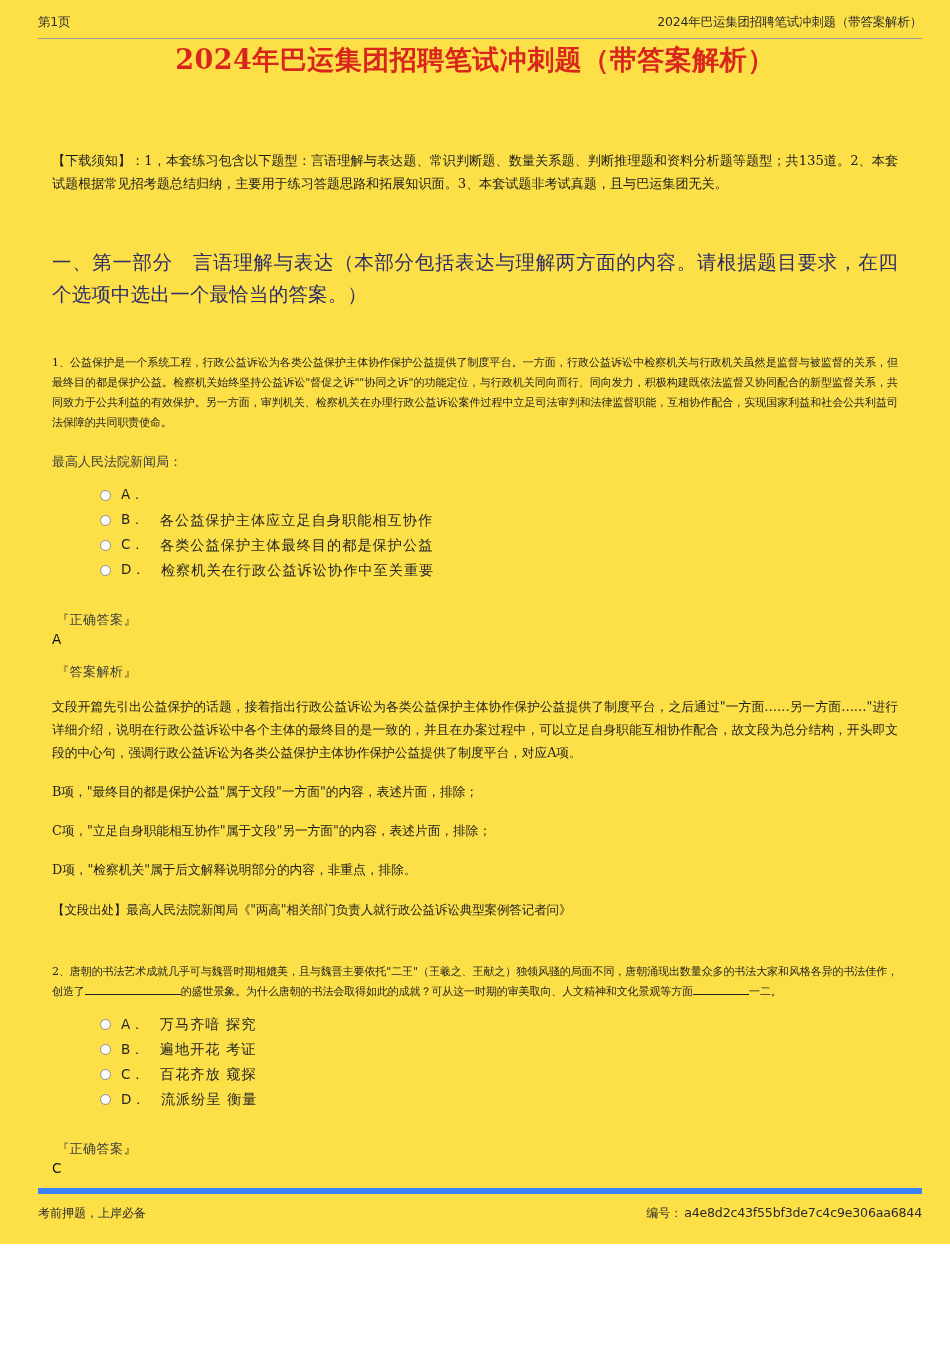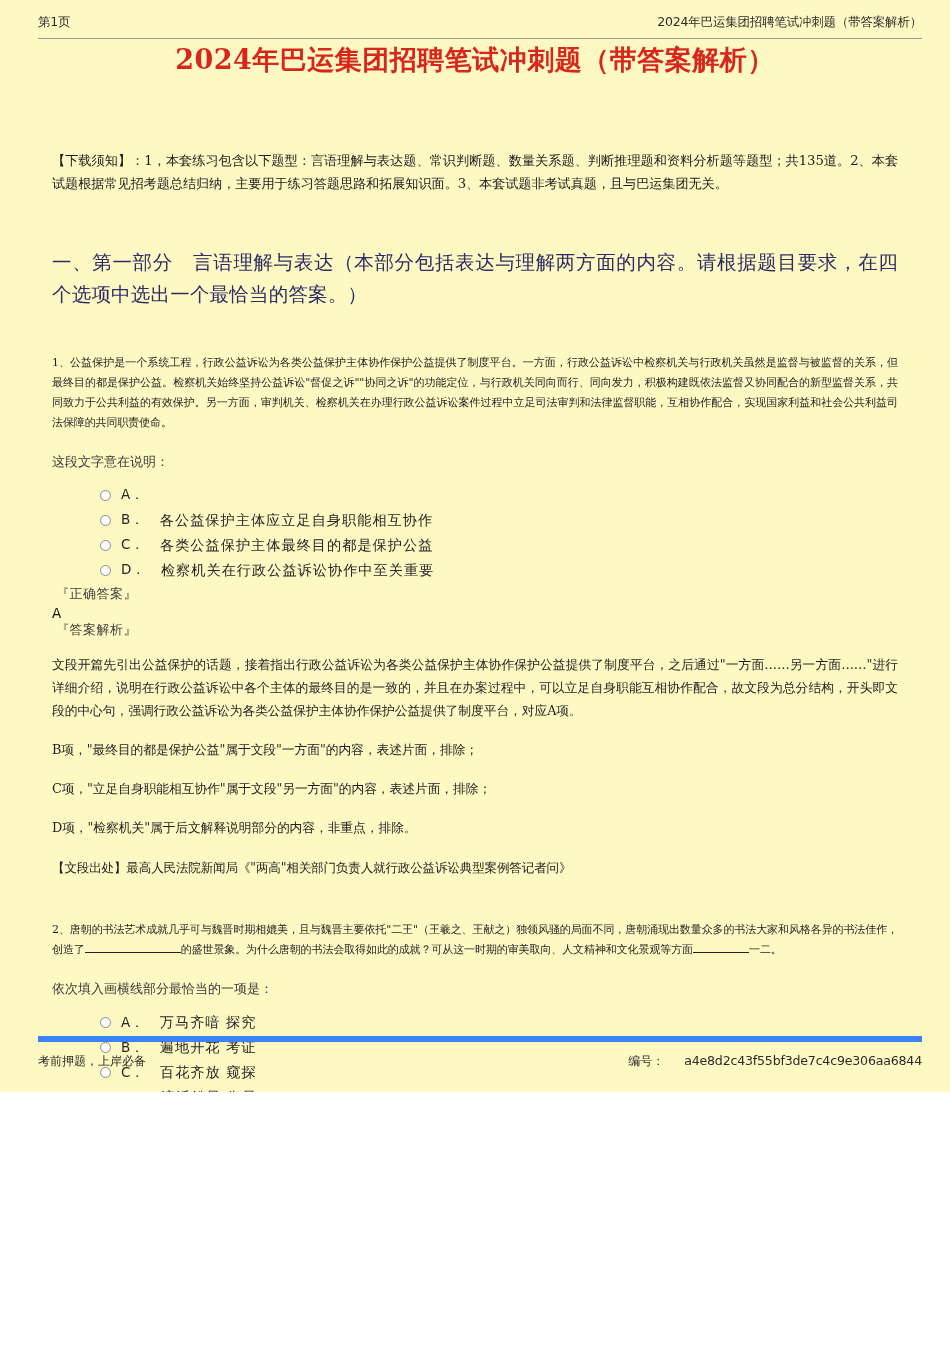--- a/index.html
+++ b/index.html
@@ -7,22 +7,22 @@
     padding: 0;
     background: #ffffff;
   }
   body {
     font-family: "DejaVu Serif", "Liberation Serif", serif;
     color: #000000;
   }
   .page {
     position: relative;
     width: 950px;
-    height: 1092px;
-    background: #fef9c3;
+    height: 1244px;
+    background: #fde047;
     box-sizing: border-box;
     overflow: hidden;
   }
 
   
   .page-header {
     position: absolute;
     top: 14px;
     left: 38px;
     right: 28px;
@@ -118,34 +118,34 @@
   }
   .opt-letter {
     font-family: "DejaVu Sans", "Liberation Sans", sans-serif;
     font-size: 13.5px;
     margin-right: 16px;
     min-width: 20px;
   }
   .opt-text { letter-spacing: 1px; }
 
   .ans-label {
-    margin-top: 2px;
+    margin-top: 28px;
     margin-left: 4px;
     font-size: 13px;
     color: #3d3d3d;
     letter-spacing: 0.5px;
   }
   .ans-value {
     margin-top: 2px;
     font-family: "DejaVu Sans", "Liberation Sans", sans-serif;
     font-size: 13.5px;
     color: #111111;
   }
   .ana-label {
-    margin-top: 0;
+    margin-top: 16px;
     margin-left: 4px;
     font-size: 13px;
     color: #3d3d3d;
     letter-spacing: 0.5px;
   }
 
   .ana-para {
     margin-top: 14px;
     font-size: 12.8px;
     line-height: 1.8;
@@ -194,21 +194,21 @@
   }
   .footer-right {
     display: flex;
     align-items: baseline;
     white-space: nowrap;
   }
   .footer-code {
     font-family: "DejaVu Sans", "Liberation Sans", sans-serif;
     font-size: 12.6px;
     letter-spacing: -0.2px;
-    margin-left: 20px;
+    margin-left: 2px;
     text-align: right;
   }
 </style>
 </head>
 <body>
 
 <div class="page">
 
   <div class="page-header">
     <span class="hdr-left">第1页</span>
@@ -218,21 +218,21 @@
   <div class="doc-title">2024年巴运集团招聘笔试冲刺题（带答案解析）</div>
 
   <div class="content">
 
     <div class="notice">【下载须知】：1，本套练习包含以下题型：言语理解与表达题、常识判断题、数量关系题、判断推理题和资料分析题等题型；共135道。2、本套试题根据常见招考题总结归纳，主要用于练习答题思路和拓展知识面。3、本套试题非考试真题，且与巴运集团无关。</div>
 
     <div class="section-heading">一、第一部分　言语理解与表达（本部分包括表达与理解两方面的内容。请根据题目要求，在四个选项中选出一个最恰当的答案。）</div>
 
     <div class="q-stem">1、公益保护是一个系统工程，行政公益诉讼为各类公益保护主体协作保护公益提供了制度平台。一方面，行政公益诉讼中检察机关与行政机关虽然是监督与被监督的关系，但最终目的都是保护公益。检察机关始终坚持公益诉讼"督促之诉""协同之诉"的功能定位，与行政机关同向而行、同向发力，积极构建既依法监督又协同配合的新型监督关系，共同致力于公共利益的有效保护。另一方面，审判机关、检察机关在办理行政公益诉讼案件过程中立足司法审判和法律监督职能，互相协作配合，实现国家利益和社会公共利益司法保障的共同职责使命。</div>
 
-    <div class="q-prompt">这段文字意在说明：</div>
+    <div class="q-prompt">最高人民法院新闻局：</div>
 
     <div class="options">
       <div class="option-row">
         <span class="radio"></span>
         <span class="opt-letter">A．</span>
       </div>
       <div class="option-row">
         <span class="radio"></span>
         <span class="opt-letter">B．</span>
         <span class="opt-text">各公益保护主体应立足自身职能相互协作</span>
@@ -256,21 +256,20 @@
     <div class="ana-para">文段开篇先引出公益保护的话题，接着指出行政公益诉讼为各类公益保护主体协作保护公益提供了制度平台，之后通过"一方面……另一方面……"进行详细介绍，说明在行政公益诉讼中各个主体的最终目的是一致的，并且在办案过程中，可以立足自身职能互相协作配合，故文段为总分结构，开头即文段的中心句，强调行政公益诉讼为各类公益保护主体协作保护公益提供了制度平台，对应A项。</div>
 
     <div class="ana-line">B项，"最终目的都是保护公益"属于文段"一方面"的内容，表述片面，排除；</div>
     <div class="ana-line">C项，"立足自身职能相互协作"属于文段"另一方面"的内容，表述片面，排除；</div>
     <div class="ana-line">D项，"检察机关"属于后文解释说明部分的内容，非重点，排除。</div>
 
     <div class="source-line">【文段出处】最高人民法院新闻局《"两高"相关部门负责人就行政公益诉讼典型案例答记者问》</div>
 
     <div class="q-stem"><span>2、唐朝的书法艺术成就几乎可与魏晋时期相媲美，且与魏晋主要依托"二王"（王羲之、王献之）独领风骚的局面不同，唐朝涌现出数量众多的书法大家和风格各异的书法佳作，创造了</span><span class="blank blank-long"></span><span>的盛世景象。为什么唐朝的书法会取得如此的成就？可从这一时期的审美取向、人文精神和文化景观等方面</span><span class="blank blank-short"></span><span>一二。</span></div>
 
-    <div class="q-prompt">依次填入画横线部分最恰当的一项是：</div>
 
     <div class="options">
       <div class="option-row">
         <span class="radio"></span>
         <span class="opt-letter">A．</span>
         <span class="opt-text">万马齐喑 探究</span>
       </div>
       <div class="option-row">
         <span class="radio"></span>
         <span class="opt-letter">B．</span>

